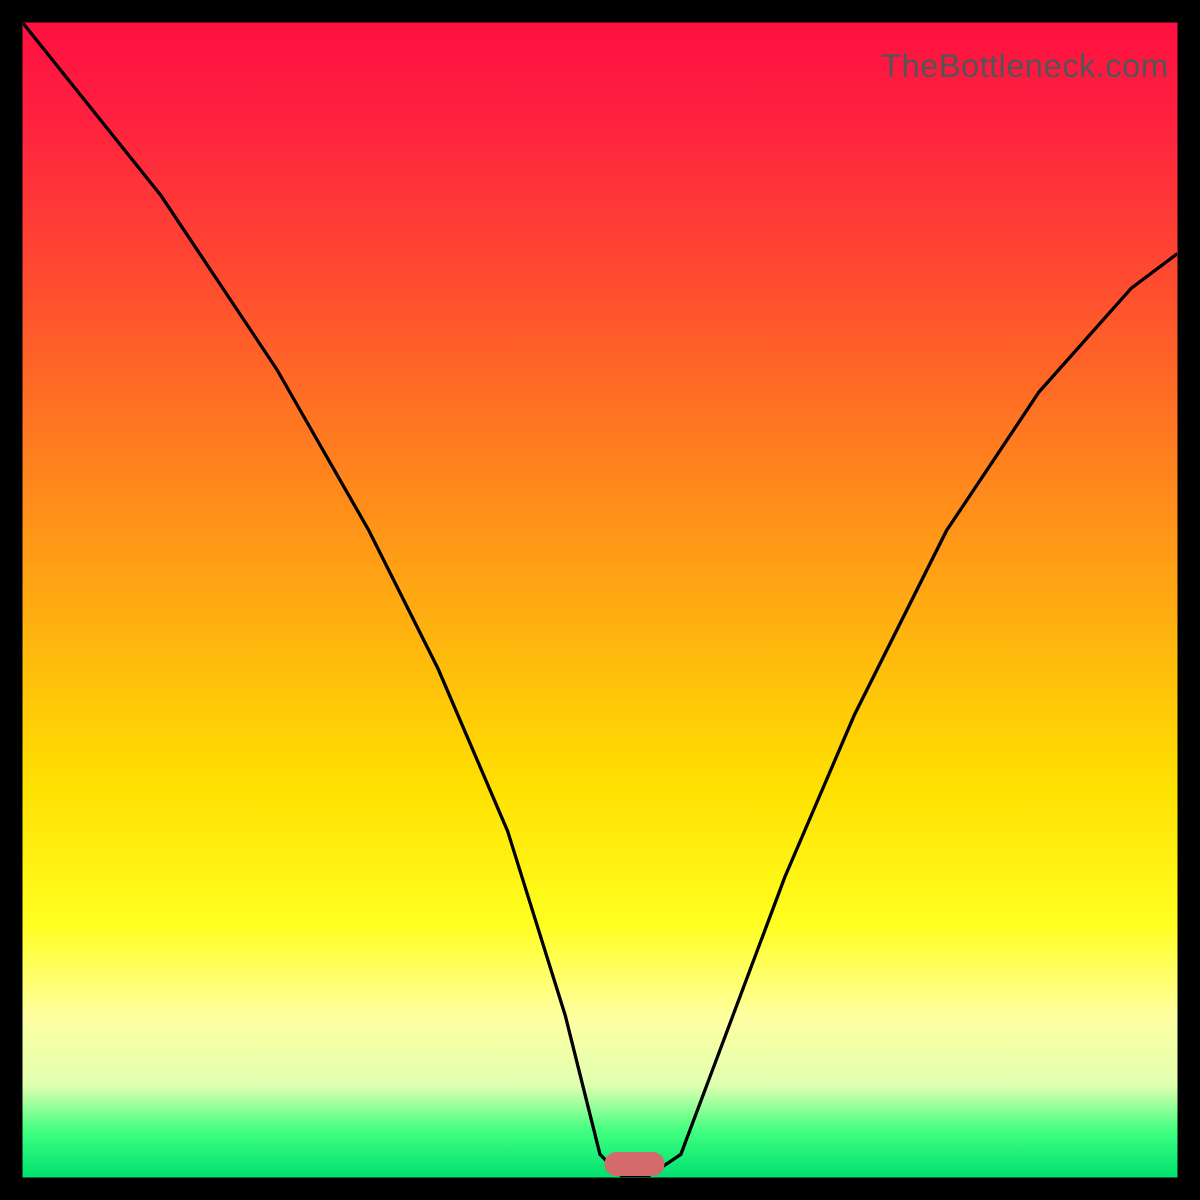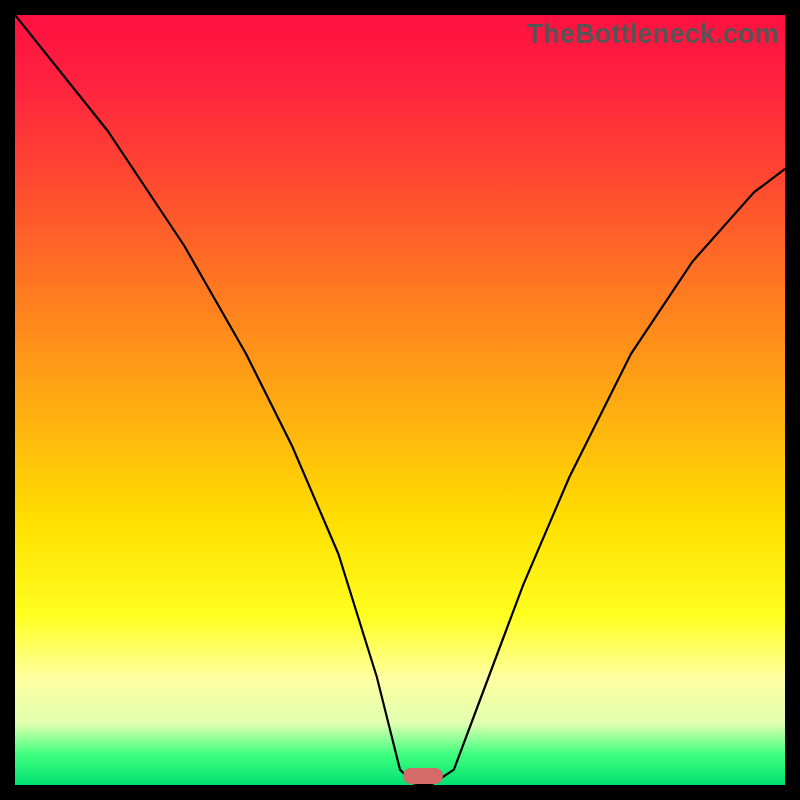--- a/index.html
+++ b/index.html
@@ -40,25 +40,25 @@
   .marker {
     position: absolute;
     width: 40px;
     height: 16px;
     background: #d46a6a;
     border-radius: 8px;
     transform: translate(-50%, -50%);
   }
   .watermark {
     position: absolute;
-    top: 4px;
+    top: 16px;
     right: 6px;
     color: #555555;
-    font-size: 27px;
-    font-weight: 700;
+    font-size: 22px;
+    font-weight: 400;
     letter-spacing: 0.2px;
     user-select: none;
   }
   svg.curve {
     position: absolute;
     left: 0;
     top: 0;
     width: 770px;
     height: 770px;
   }

